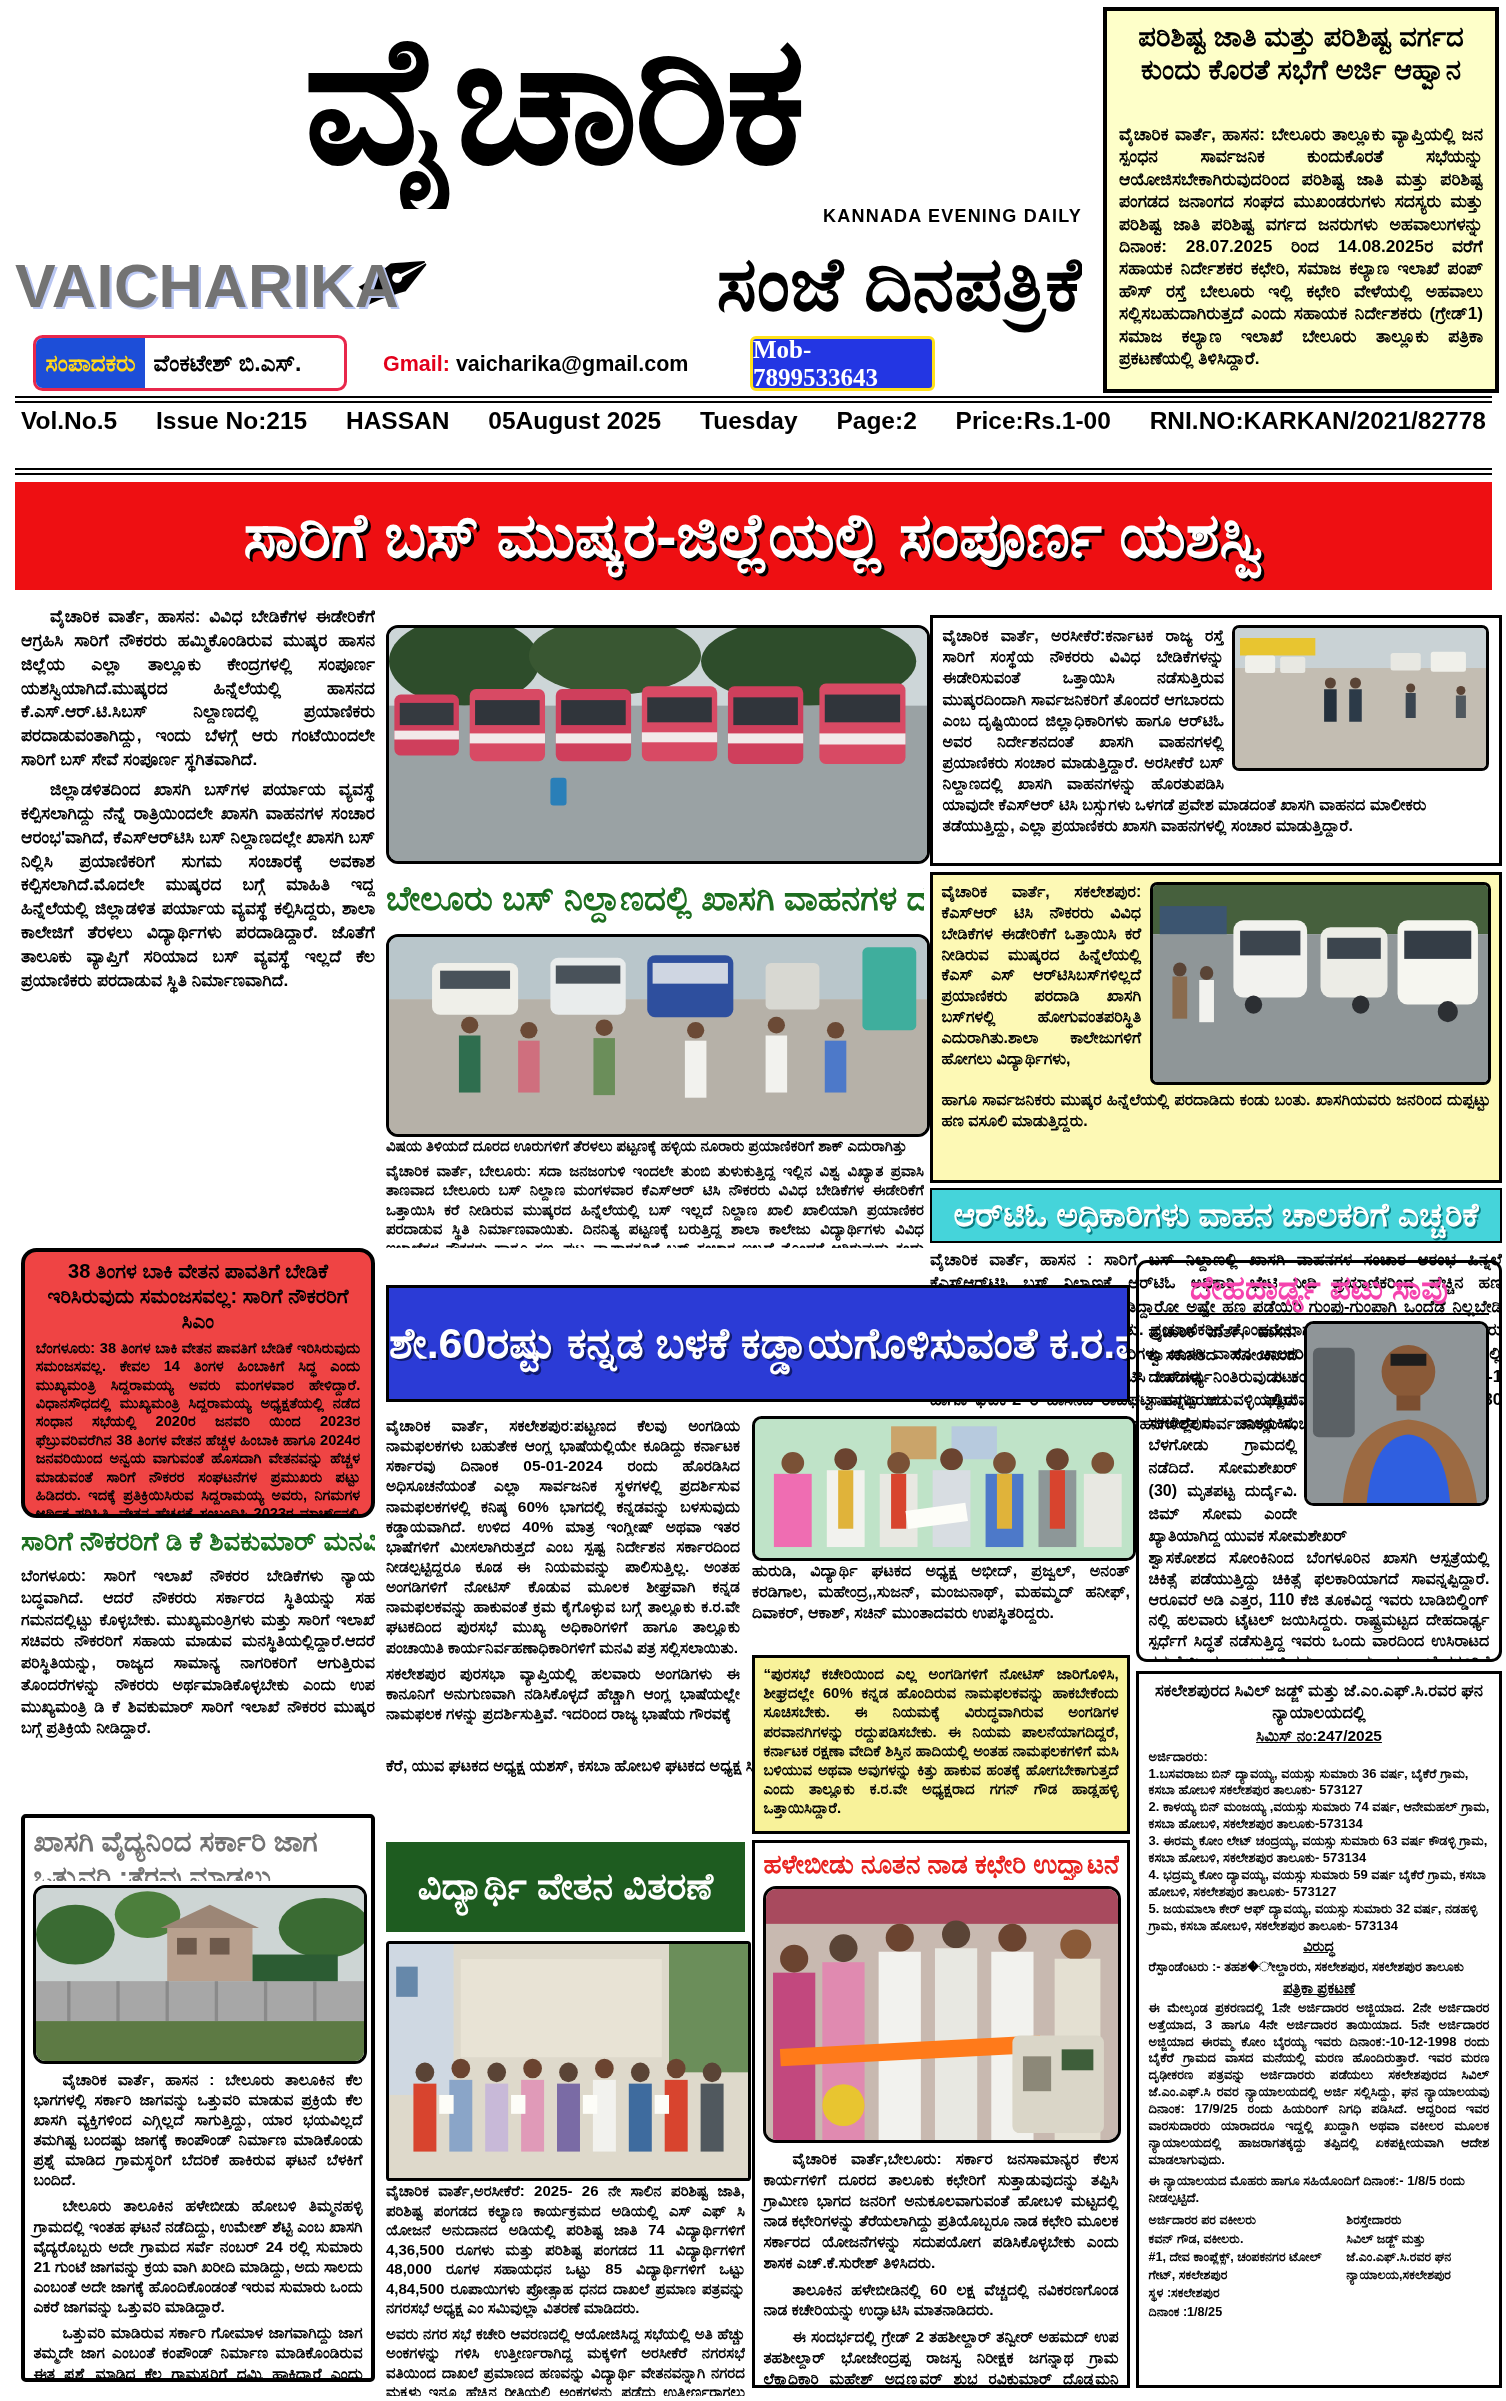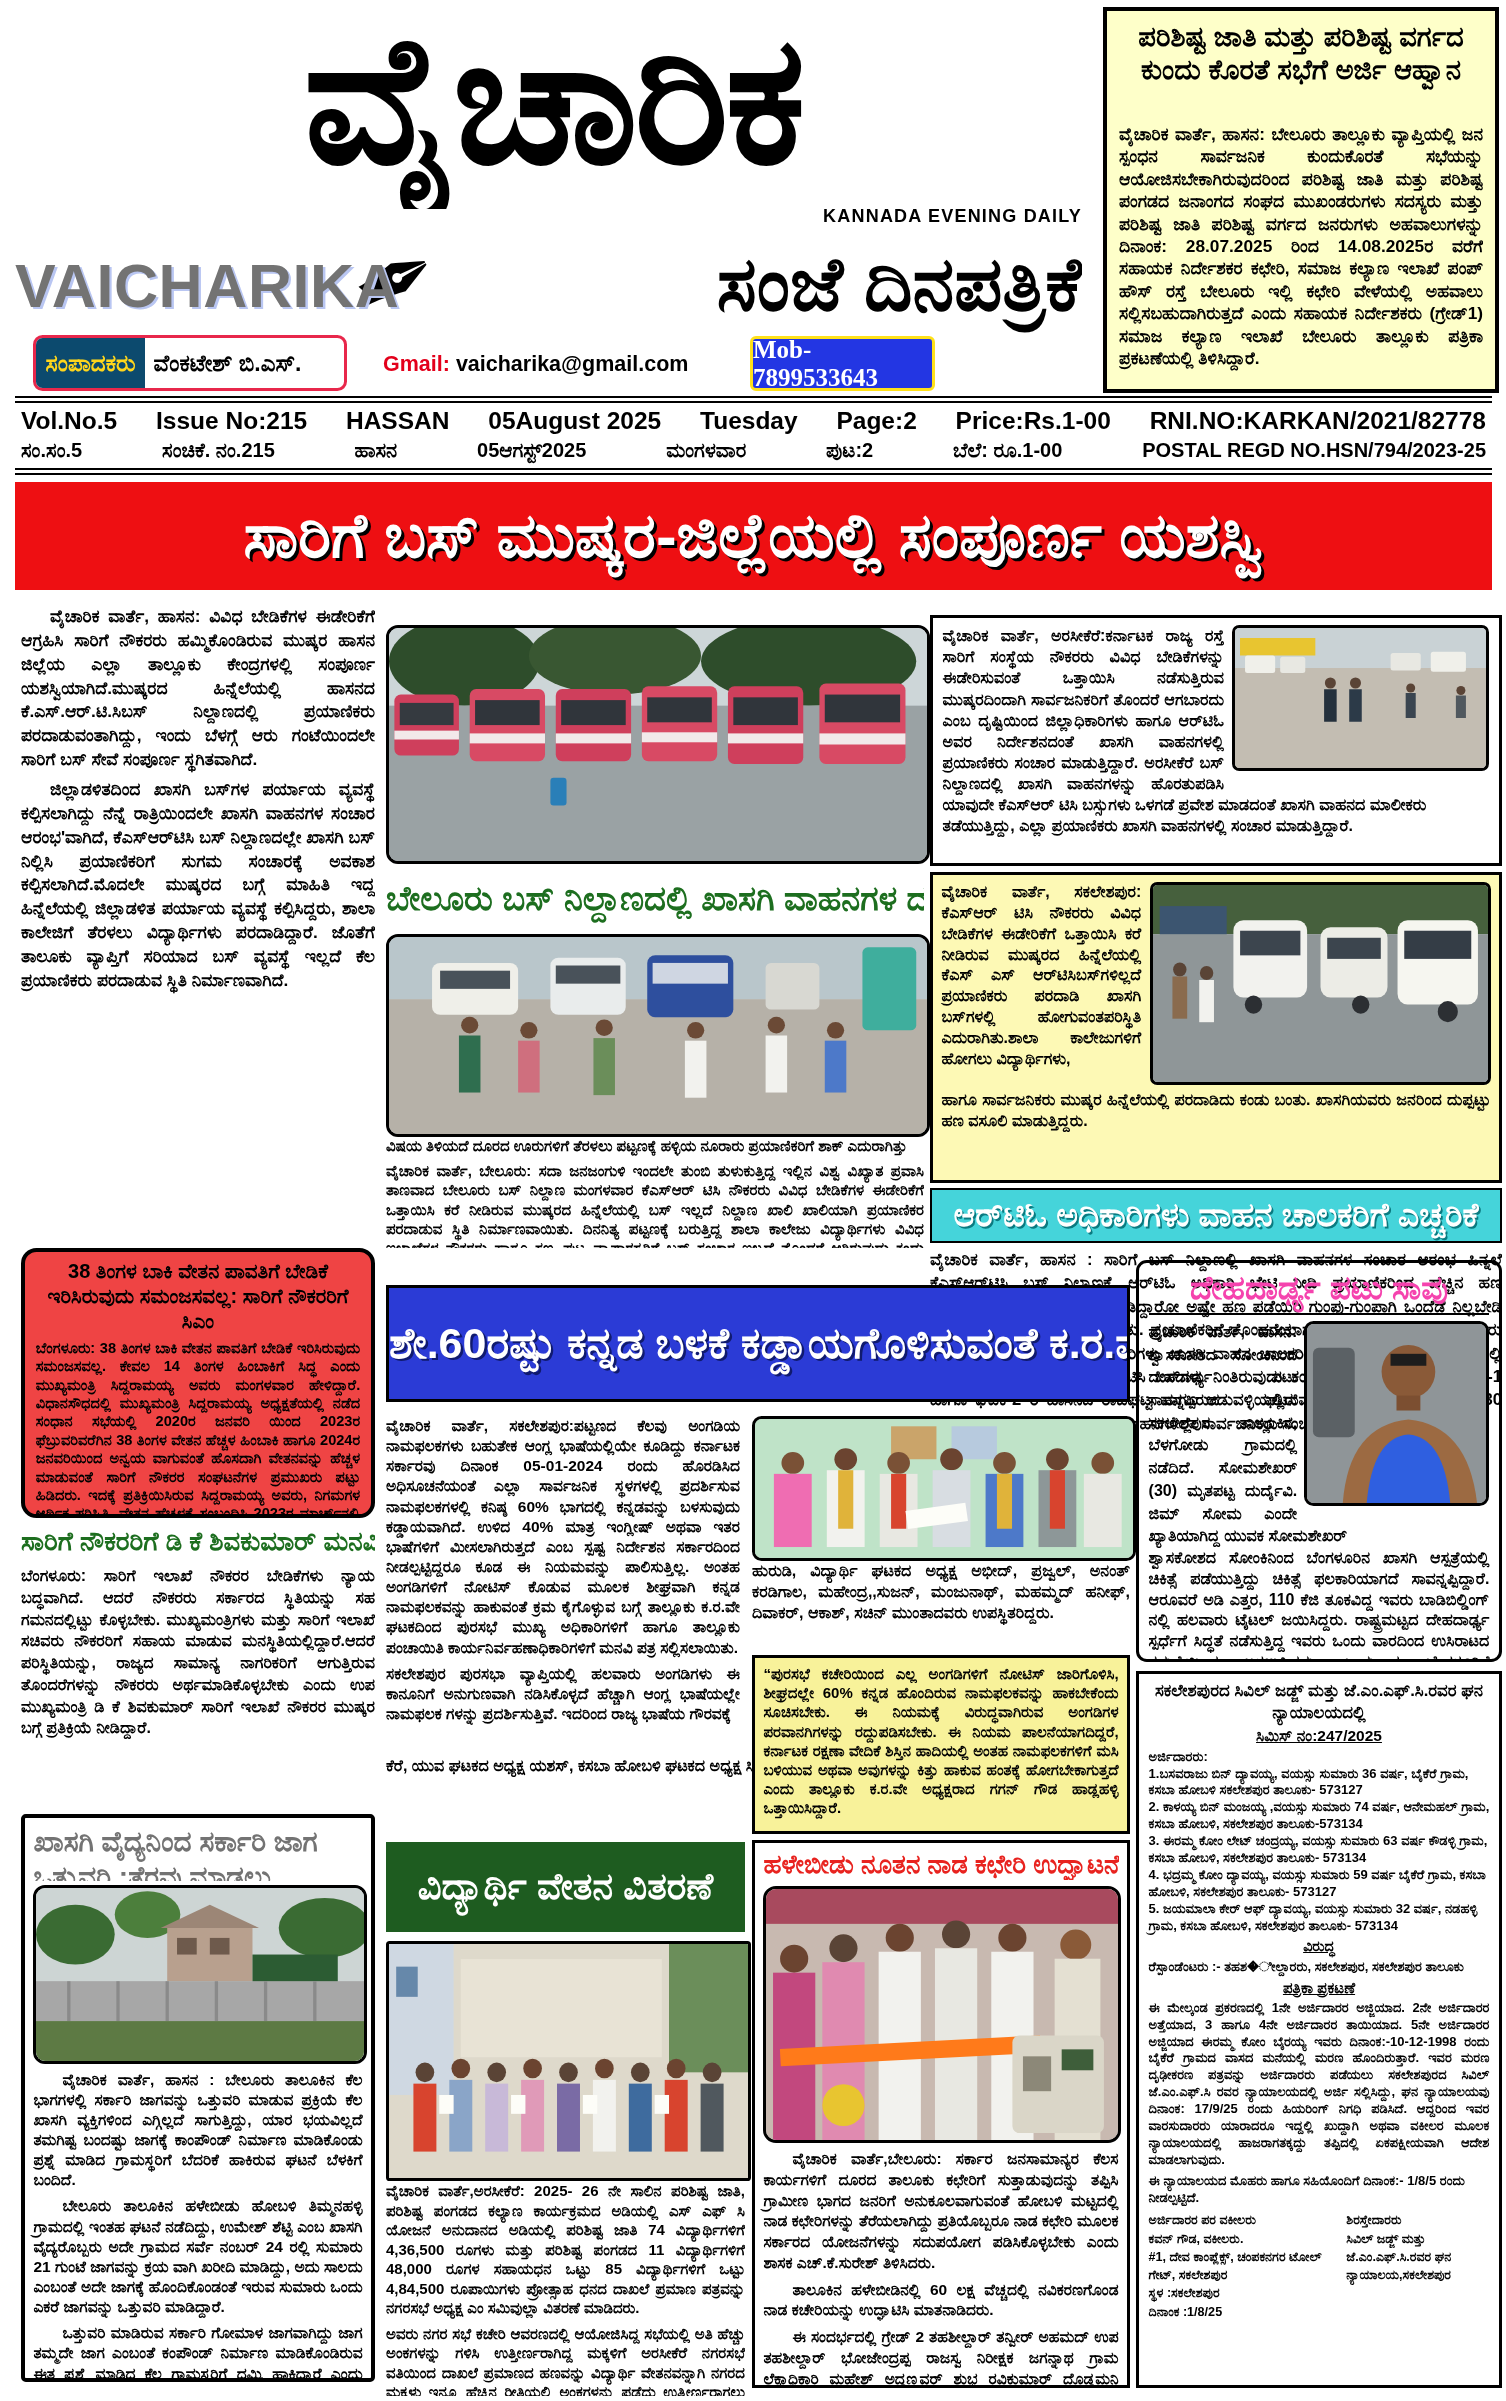--- a/index.html
+++ b/index.html
@@ -20,21 +20,21 @@
 
 <div id="page">
 
   <div class="abs hideov" style="left:0;top:0;width:1506px;height:395px;">
     <div class="abs hideov" style="left:18px;top:-6px;width:1070px;height:215px;font-size:179px;font-weight:900;line-height:215px;text-align:center;letter-spacing:-3.6px;font-family:'Liberation Serif',serif;">ವೈಚಾರಿಕ</div>
     <div class="abs" style="left:687px;top:206px;width:395px;font-size:18px;font-weight:800;text-align:right;letter-spacing:1.2px;">KANNADA EVENING DAILY</div>
     <div class="abs" style="left:353px;top:221px;font-size:102px;transform:rotate(-28deg);">✒</div>
     <div class="abs hideov" style="left:472px;top:233px;width:610px;height:105px;font-size:75px;font-weight:900;line-height:102px;text-align:right;">ಸಂಜೆ ದಿನಪತ್ರಿಕೆ</div>
     <div class="abs" style="left:15px;top:251px;width:377px;font-size:61px;font-weight:900;color:#737373;text-shadow:2.4px 2.4px 0 #b9c6f2;letter-spacing:0.6px;">VAICHARIKA</div>
     <div class="abs" style="left:33px;top:335px;width:308px;height:50px;border:3px solid #e8274b;border-radius:9.6px;display:flex;overflow:hidden;">
-      <div style="background:#0c4a6e;color:#ffd61c;font-size:23px;font-weight:bold;display:flex;align-items:center;padding:0 9.6px;">ಸಂಪಾದಕರು</div>
+      <div style="background:#1d4ed8;color:#ffd61c;font-size:23px;font-weight:bold;display:flex;align-items:center;padding:0 9.6px;">ಸಂಪಾದಕರು</div>
       <div style="background:#fff;color:#000;font-size:23px;font-weight:bold;display:flex;align-items:center;padding:0 8.4px;">ವೆಂಕಟೇಶ್ ಬಿ.ಎಸ್.</div>
     </div>
     <div class="abs" style="left:383px;top:352px;width:323px;font-size:21.5px;font-weight:bold;">
       <span style="color:#e3001b;">Gmail:</span>
       <span style="color:#000;">vaicharika@gmail.com</span>
     </div>
     <div class="abs" style="left:750px;top:336px;width:179px;height:49px;background:#2336e3;border:3px solid #ffe11a;border-radius:6px;color:#fff;
                 font-family:'Liberation Serif',serif;font-size:25px;font-weight:bold;display:flex;align-items:center;justify-content:center;">Mob-7899533643</div>
 
     <div class="abs" style="left:1103px;top:7.2px;width:396px;height:386px;background:#feffc9;border:4.2px solid #000;box-sizing:border-box;padding:8.4px 12px;">
@@ -46,30 +46,20 @@
   <div class="abs" style="left:15px;top:396px;width:1477px;height:79px;border-top:7.8px double #000;border-bottom:7.8px double #000;box-sizing:border-box;padding:3.6px 6px;">
     <div style="display:flex;justify-content:space-between;font-size:24.5px;font-weight:800;">
       <span>Vol.No.5</span>
       <span>Issue No:215</span>
       <span>HASSAN</span>
       <span>05August 2025</span>
       <span>Tuesday</span>
       <span>Page:2</span>
       <span>Price:Rs.1-00</span>
       <span>RNI.NO:KARKAN/2021/82778</span>
-    </div>
-    <div style="display:flex;justify-content:space-between;font-size:20px;font-weight:800;margin-top:4.8px;">
-      <span>ಸಂ.ಸಂ.5</span>
-      <span>ಸಂಚಿಕೆ. ನಂ.215</span>
-      <span>ಹಾಸನ</span>
-      <span>05ಆಗಸ್ಟ್‌2025</span>
-      <span>ಮಂಗಳವಾರ</span>
-      <span>ಪುಟ:2</span>
-      <span>ಬೆಲೆ: ರೂ.1-00</span>
-      <span>POSTAL REGD NO.HSN/794/2023-25</span>
     </div>
   </div>
 
   <div class="abs hideov" style="left:15px;top:482px;width:1477px;height:108px;background:#ee0f12;color:#fff;font-size:62px;font-weight:900;
               text-align:center;line-height:108px;text-shadow:3px 3px 0 #000;">ಸಾರಿಗೆ ಬಸ್ ಮುಷ್ಕರ-ಜಿಲ್ಲೆಯಲ್ಲಿ ಸಂಪೂರ್ಣ ಯಶಸ್ವಿ</div>
 
   <div class="abs kn just hideov" style="left:21px;top:605px;width:354px;height:638px;font-size:17.3px;line-height:1.38;">
     <p>ವೈಚಾರಿಕ ವಾರ್ತೆ, ಹಾಸನ: ವಿವಿಧ ಬೇಡಿಕೆಗಳ ಈಡೇರಿಕೆಗೆ ಆಗ್ರಹಿಸಿ ಸಾರಿಗೆ ನೌಕರರು ಹಮ್ಮಿಕೊಂಡಿರುವ ಮುಷ್ಕರ ಹಾಸನ ಜಿಲ್ಲೆಯ ಎಲ್ಲಾ ತಾಲ್ಲೂಕು ಕೇಂದ್ರಗಳಲ್ಲಿ ಸಂಪೂರ್ಣ ಯಶಸ್ವಿಯಾಗಿದೆ.ಮುಷ್ಕರದ ಹಿನ್ನೆಲೆಯಲ್ಲಿ ಹಾಸನದ ಕೆ.ಎಸ್.ಆರ್.ಟಿ.ಸಿಬಸ್ ನಿಲ್ದಾಣದಲ್ಲಿ ಪ್ರಯಾಣಿಕರು ಪರದಾಡುವಂತಾಗಿದ್ದು, ಇಂದು ಬೆಳಗ್ಗೆ ಆರು ಗಂಟೆಯಿಂದಲೇ ಸಾರಿಗೆ ಬಸ್ ಸೇವೆ ಸಂಪೂರ್ಣ ಸ್ಥಗಿತವಾಗಿದೆ.</p>
     <p>ಜಿಲ್ಲಾಡಳಿತದಿಂದ ಖಾಸಗಿ ಬಸ್‌ಗಳ ಪರ್ಯಾಯ ವ್ಯವಸ್ಥೆ ಕಲ್ಪಿಸಲಾಗಿದ್ದು ನೆನ್ನೆ ರಾತ್ರಿಯಿಂದಲೇ ಖಾಸಗಿ ವಾಹನಗಳ ಸಂಚಾರ ಆರಂಭ'ವಾಗಿದೆ, ಕೆಎಸ್‌ಆರ್‌ಟಿಸಿ ಬಸ್ ನಿಲ್ದಾಣದಲ್ಲೇ ಖಾಸಗಿ ಬಸ್ ನಿಲ್ಲಿಸಿ ಪ್ರಯಾಣಿಕರಿಗೆ ಸುಗಮ ಸಂಚಾರಕ್ಕೆ ಅವಕಾಶ ಕಲ್ಪಿಸಲಾಗಿದೆ.ಮೊದಲೇ ಮುಷ್ಕರದ ಬಗ್ಗೆ ಮಾಹಿತಿ ಇದ್ದ ಹಿನ್ನೆಲೆಯಲ್ಲಿ ಜಿಲ್ಲಾಡಳಿತ ಪರ್ಯಾಯ ವ್ಯವಸ್ಥೆ ಕಲ್ಪಿಸಿದ್ದರು, ಶಾಲಾ ಕಾಲೇಜಿಗೆ ತೆರಳಲು ವಿದ್ಯಾರ್ಥಿಗಳು ಪರದಾಡಿದ್ದಾರೆ. ಜೊತೆಗೆ ತಾಲೂಕು ವ್ಯಾಪ್ತಿಗೆ ಸರಿಯಾದ ಬಸ್ ವ್ಯವಸ್ಥೆ ಇಲ್ಲದೆ ಕೆಲ ಪ್ರಯಾಣಿಕರು ಪರದಾಡುವ ಸ್ಥಿತಿ ನಿರ್ಮಾಣವಾಗಿದೆ.</p>
   </div>

